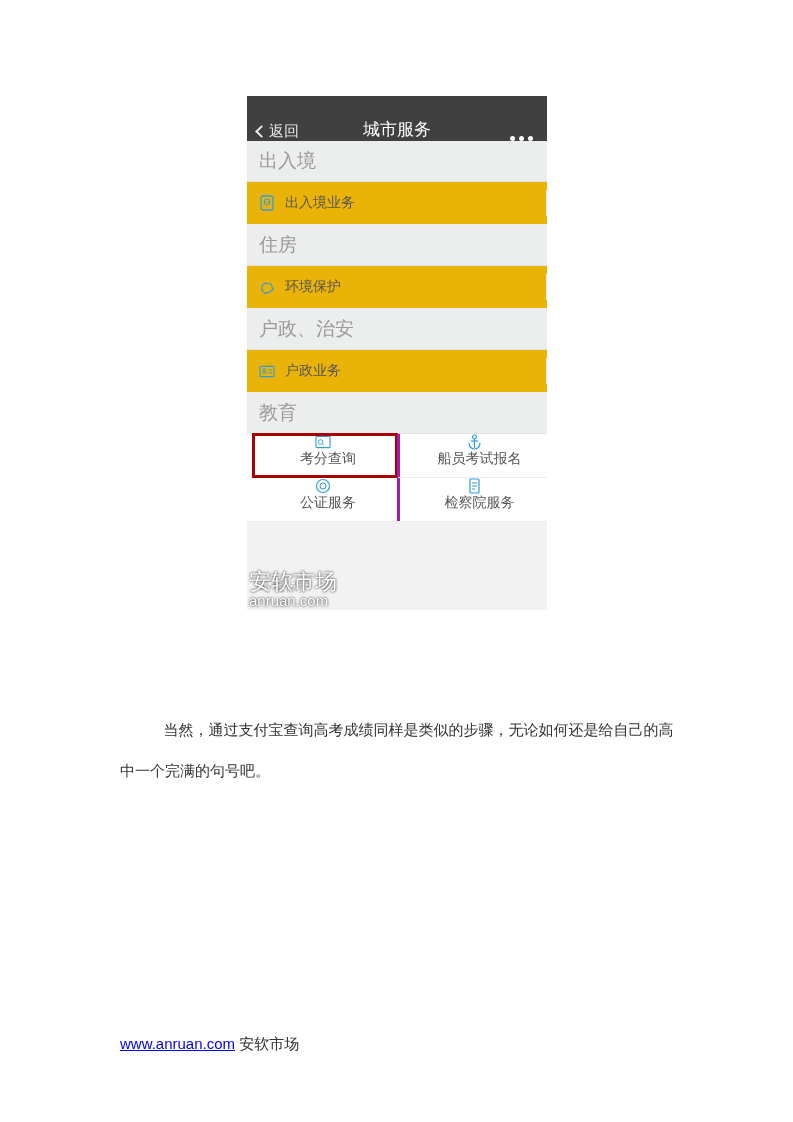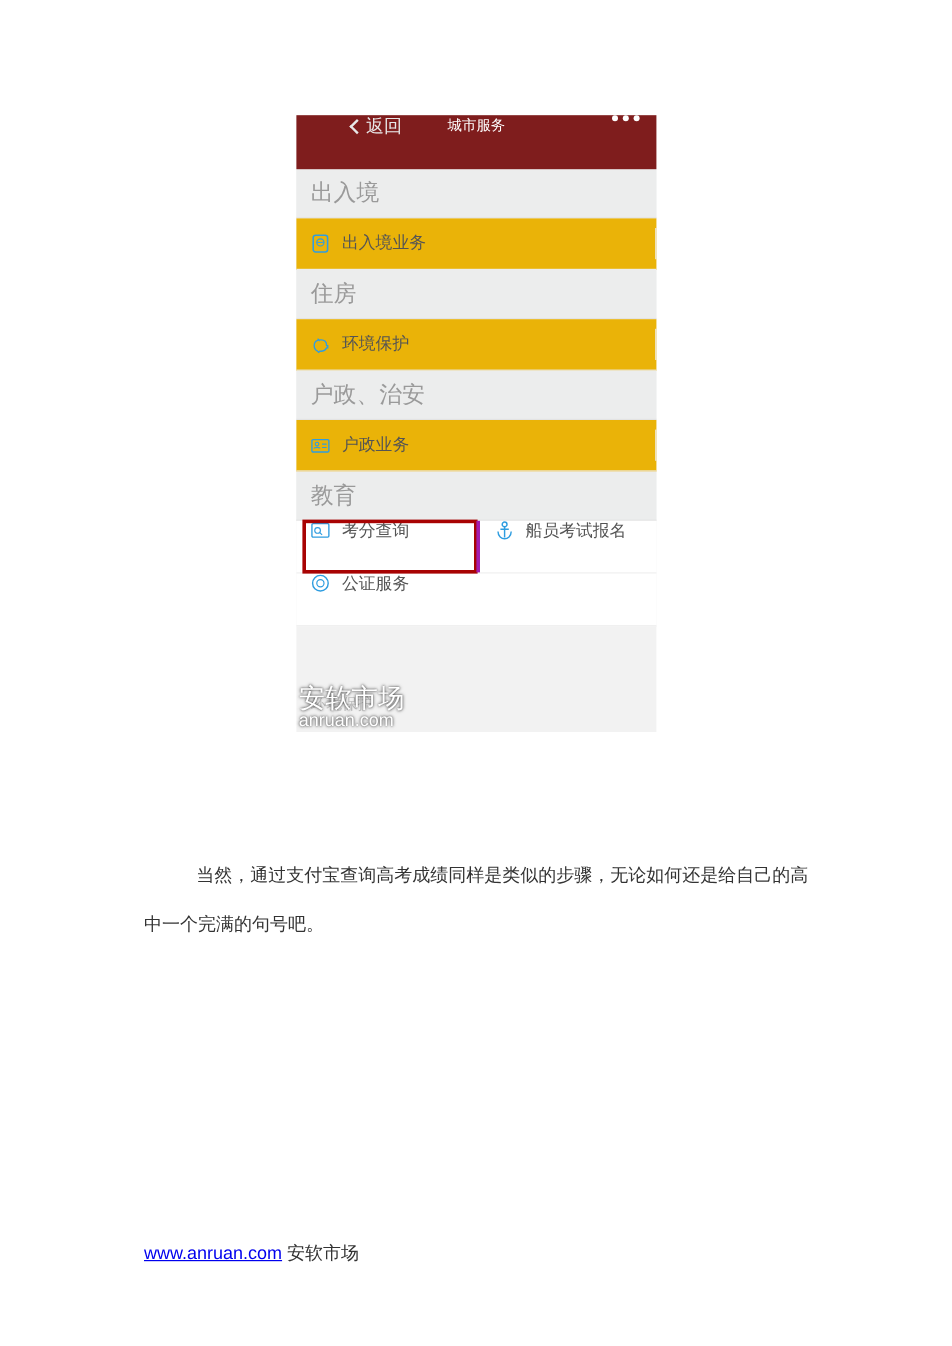--- a/index.html
+++ b/index.html
@@ -13,26 +13,25 @@
     .screenshot-container {
       position: absolute;
       left: 247px;
       top: 96px;
       width: 300px;
       height: 514px;
       background: #f2f2f2;
     }
     .titlebar {
       height: 45px;
-      background: #7f1d1d;
+      background: #404040;
       color: #fff;
       display: flex;
-      align-items: flex-start;
-      position: relative;
-      padding-left: 36px;
+      align-items: flex-end;
+      position: relative;
     }
     .back-btn {
       display: flex;
       align-items: center;
       padding-left: 10px;
       font-size: 15px;
       color: #e8e8e8;
     }
     .chevron-left {
       display: inline-block;
@@ -41,21 +40,21 @@
       border-left: 2px solid #e8e8e8;
       border-bottom: 2px solid #e8e8e8;
       transform: rotate(45deg);
       margin-right: 3px;
     }
     .title {
       position: absolute;
       left: 0;
       right: 0;
       text-align: center;
-      font-size: 12px;
+      font-size: 17px;
       color: #fff;
       pointer-events: none;
     }
     .dots {
       position: absolute;
       right: 14px;
       display: flex;
       gap: 4px;
     }
     .dots span {
@@ -85,23 +84,24 @@
     }
     .row {
       height: 44px;
       background: #ffffff;
       display: flex;
       border-bottom: 1px solid #ededed;
     }
     .row .cell {
       width: 50%;
       display: flex;
-      align-items: flex-start;
+      align-items: center;
       padding-left: 12px;
       position: relative;
+      flex-direction: column;
     }
     .row .cell + .cell {
       border-left: 3px solid #a21caf;
     }
     .highlighted {
       position: relative;
     }
     .highlighted::before {
       content: "";
       position: absolute;
@@ -259,20 +259,31 @@
   <div class="row">
     <div class="cell">
       <span class="icon">
         <svg width="16" height="16" viewBox="0 0 16 16">
             <circle cx="8" cy="8" r="6.5" fill="none" stroke="#2f9de0" stroke-width="1.2"></circle>
             <circle cx="8" cy="8" r="3" fill="none" stroke="#2f9de0" stroke-width="1"></circle>
           </svg>
       </span>
       <span class="item-label">公证服务</span>
     </div>
+    <div class="cell">
+      <span class="icon">
+        <svg width="13" height="16" viewBox="0 0 13 16">
+            <rect x="2" y="1" width="9" height="14" rx="1" fill="none" stroke="#2f9de0" stroke-width="1.2"></rect>
+            <line x1="4" y1="5" x2="9" y2="5" stroke="#2f9de0" stroke-width="1"></line>
+            <line x1="4" y1="8" x2="9" y2="8" stroke="#2f9de0" stroke-width="1"></line>
+            <line x1="4" y1="11" x2="7" y2="11" stroke="#2f9de0" stroke-width="1"></line>
+          </svg>
+      </span>
+      <span class="item-label">检察院服务</span>
+    </div>
   </div>
 
   <div class="sec-env">环境保护</div>
 
   <div class="watermark">
     <span>安软市场</span>
     <span class="wm2">anruan.com</span>
   </div>
 </div>
 

